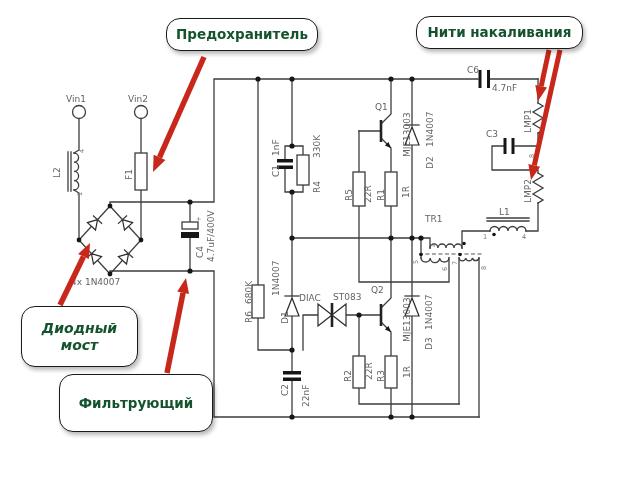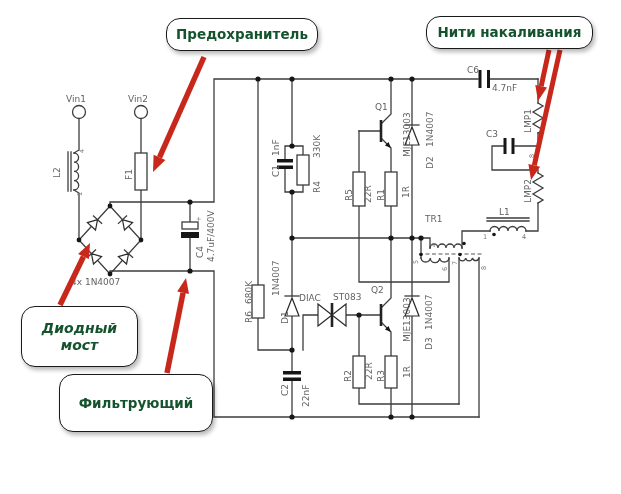--- a/index.html
+++ b/index.html
@@ -273,21 +273,21 @@
       <polygon points="531,180 528.4,164.1 540.1,166.7" fill="#c8281b"></polygon>
     </g>
   </g>
 </svg>
 
 
   <div class="callout" style="left:166px;top:18px;width:150px;height:31px;font-size:13.5px;">
     <span>Предохранитель</span>
   </div>
 
-  <div class="callout" style="left:426px;top:16px;width:165px;height:31px;font-size:13.5px;">
+  <div class="callout" style="left:416px;top:16px;width:165px;height:31px;font-size:13.5px;">
     <span>Нити накаливания</span>
   </div>
 
   <div class="callout" style="left:21px;top:306px;width:115px;height:59px;font-size:14px;flex-direction:column;font-style:italic;">
     <span>Диодный</span>
     <span>мост</span>
   </div>
 
   <div class="callout" style="left:59px;top:374px;width:152px;height:56px;font-size:13.5px;flex-direction:row;">
     <span>Фильтрующий</span>

